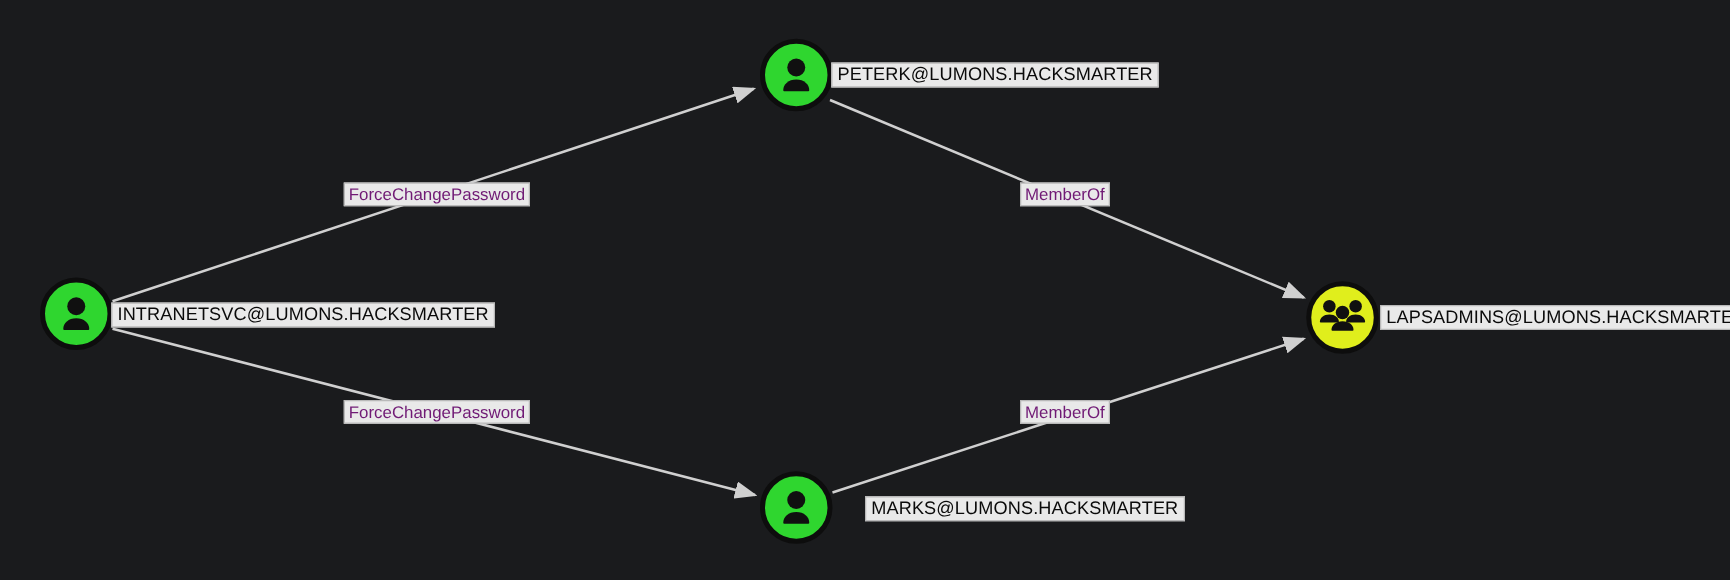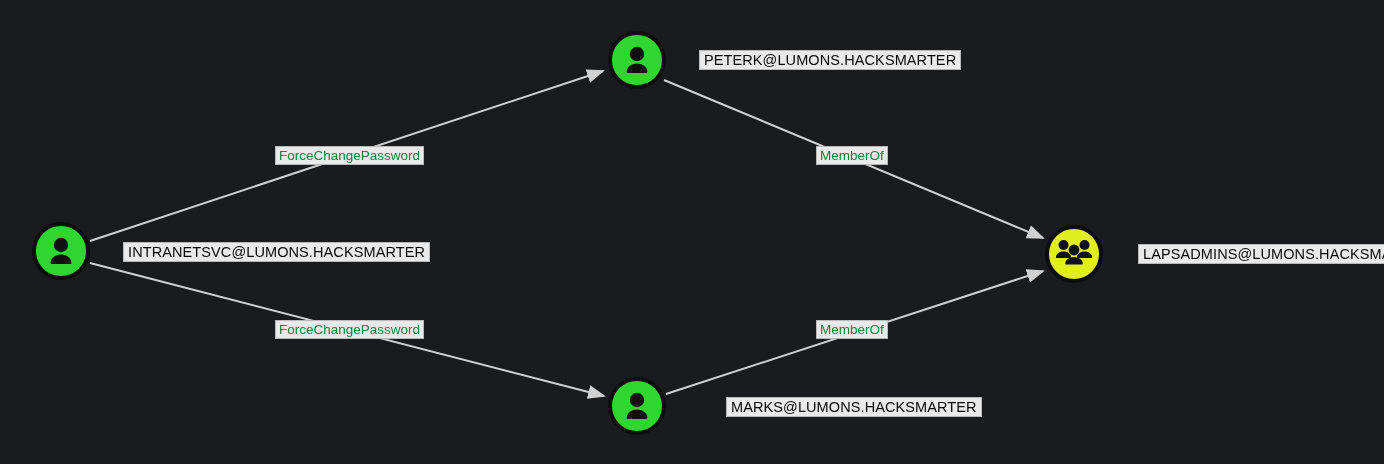--- a/index.html
+++ b/index.html
@@ -45,26 +45,25 @@
     color: #0a0a0a;
     font-size: 14.5px;
     line-height: 19px;
     height: 20px;
     padding: 0 4px;
     white-space: nowrap;
     border: 1px solid #b9b9b9;
     box-sizing: border-box;
     z-index: 6;
     letter-spacing: 0.1px;
-    margin-left: 34px;
   }
   .edge-label {
     position: absolute;
     background: #e9e9e9;
-    color: #15803d;
+    color: #701a75;
     font-size: 13.5px;
     line-height: 18px;
     height: 19px;
     padding: 0 3px;
     white-space: nowrap;
     border: 1px solid #b9b9b9;
     box-sizing: border-box;
     z-index: 6;
   }
   .icon-svg { display: block; }

